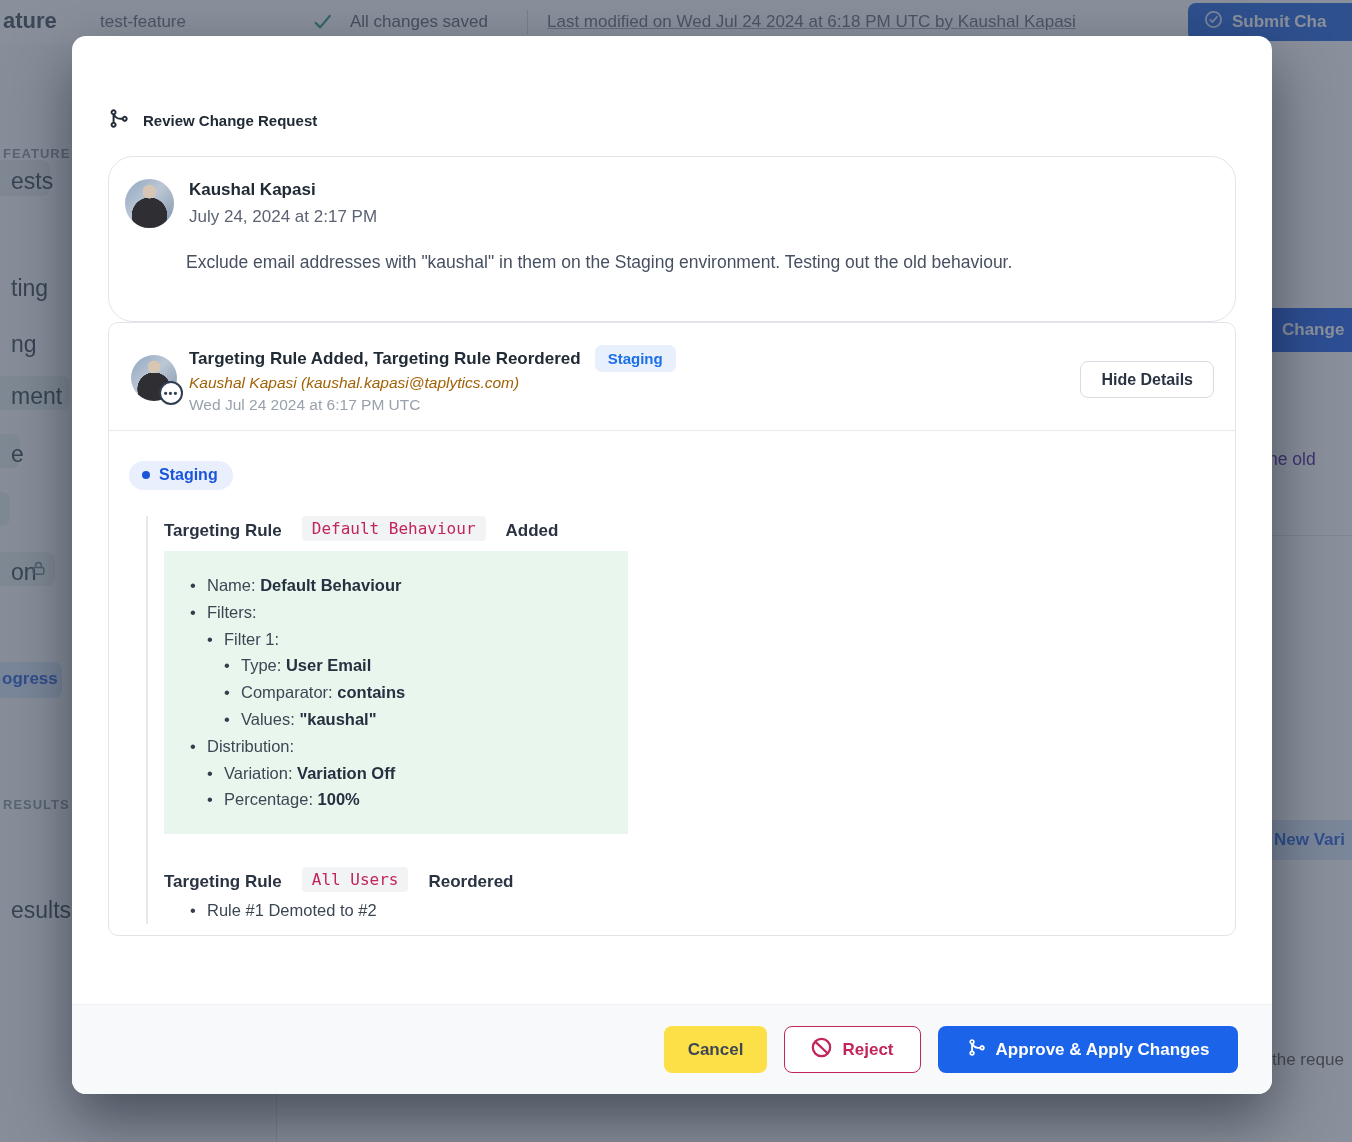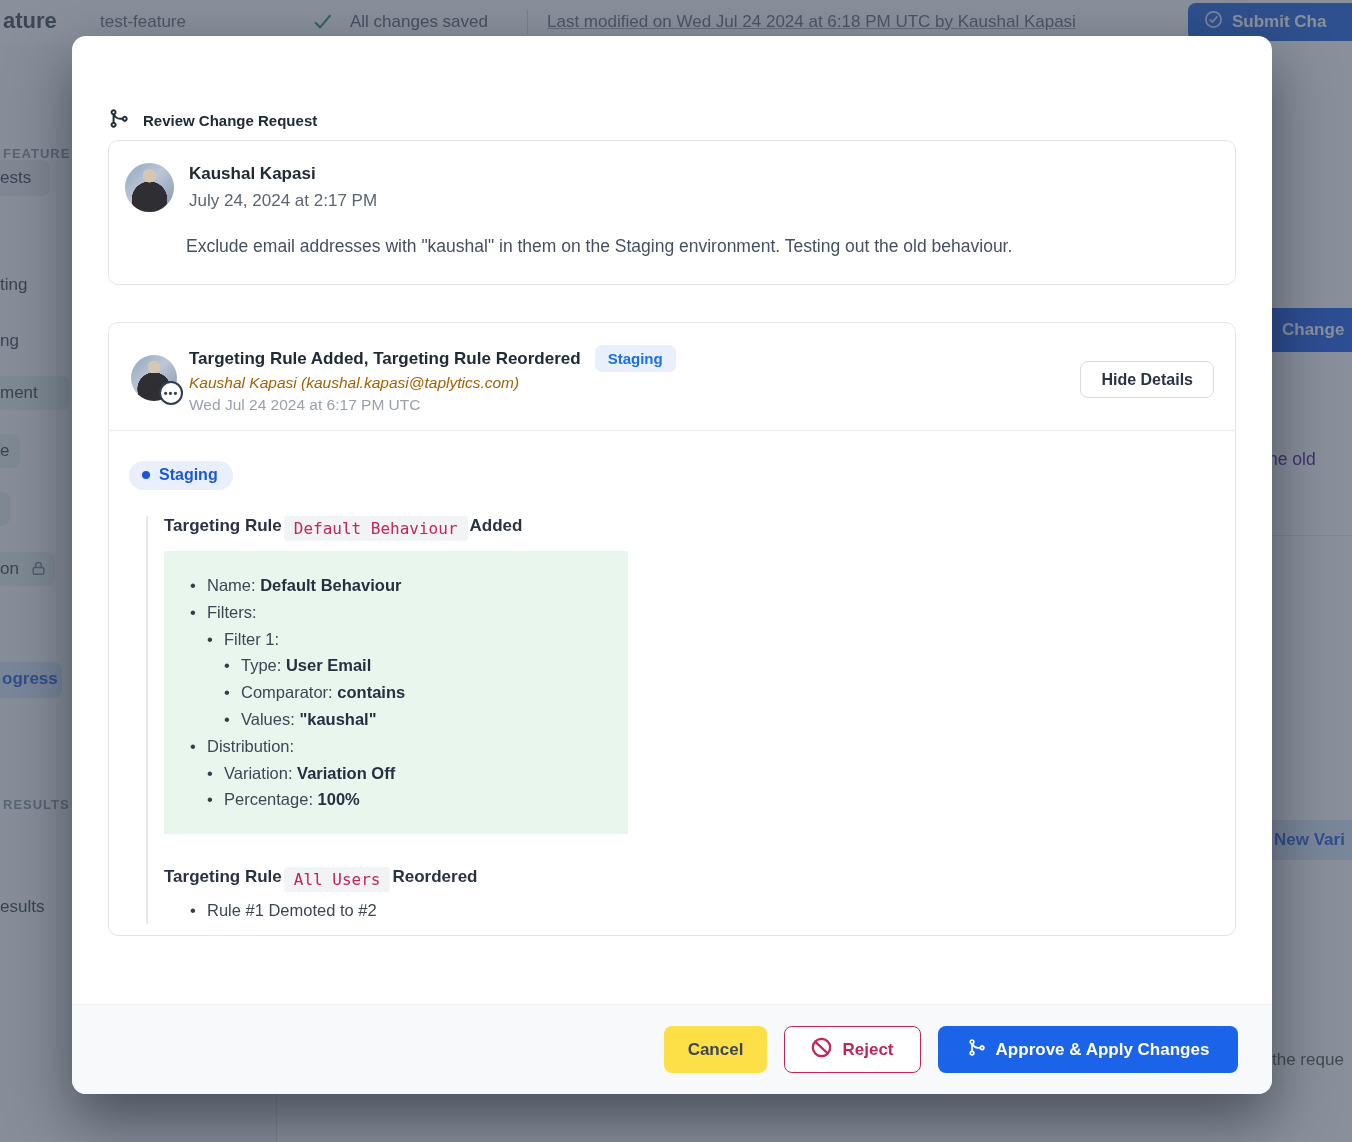--- a/index.html
+++ b/index.html
@@ -16,21 +16,21 @@
   .topbar { position:absolute; left:0; top:0; width:1352px; height:44px; background:#ffffff; }
   .topbar-title { position:absolute; left:3px; top:8px; font-size:22px; font-weight:700; color:#474f5c; }
   .topbar-flag { position:absolute; left:100px; top:12px; font-size:17px; color:#6b7480; }
   .saved-check { position:absolute; left:312px; top:11px; }
   .saved-text { position:absolute; left:350px; top:12px; font-size:17px; color:#5f6876; }
   .topbar-divider { position:absolute; left:527px; top:10px; width:1px; height:24px; background:#d6dae0; }
   .last-modified { position:absolute; left:547px; top:12px; font-size:17px; color:#6b7480; text-decoration:underline; text-decoration-color:#aab1ba; }
   .submit-btn { position:absolute; left:1188px; top:3px; width:200px; height:38px; background:#2767e0; border:none; border-radius:8px; color:#fff; font-size:17px; font-weight:700; display:flex; align-items:center; gap:9px; padding-left:16px; font-family:inherit; }
 
   .bg-sidebar { position:absolute; left:0; top:44px; width:277px; bottom:0; background:#fafbfc; border-right:1px solid #dfe3e8; }
-  .side-frag { position:absolute; font-size:17px; color:#3f4854; left:0; white-space:nowrap; }
+  .side-frag { position:absolute; font-size:23px; color:#3f4854; left:11px; white-space:nowrap; }
   .side-header { position:absolute; font-size:13px; font-weight:700; color:#8a94a0; letter-spacing:1px; left:3px; white-space:nowrap; }
   .side-pill { position:absolute; border-radius:8px; background:#e4efeb; }
   .side-pill.gray { background:#e9ecef; }
   .side-pill.blue { background:#d9e6fb; }
   .status-frag { position:absolute; left:2px; font-size:17px; font-weight:700; color:#2b62d9; white-space:nowrap; }
   .lock-svg { position:absolute; }
 
   .bg-right-btn { position:absolute; left:1252px; top:308px; width:140px; height:44px; background:#2563eb; border:none; border-radius:8px; color:#fff; font-size:17px; font-weight:700; text-align:left; padding-left:30px; font-family:inherit; }
   .bg-old-text { position:absolute; left:1268px; top:449px; font-size:17.5px; color:#4c1d95; white-space:nowrap; }
   .bg-divider { position:absolute; left:1272px; top:535px; width:80px; height:1px; background:#e3e6eb; }
@@ -38,21 +38,21 @@
   .bg-reque-text { position:absolute; left:1272px; top:1050px; font-size:17px; color:#5d564e; white-space:nowrap; }
 
   .dim-overlay { position:absolute; inset:0; background:rgba(52,63,83,0.58); }
 
   
   .modal { position:absolute; left:72px; top:36px; width:1200px; height:1058px; background:#ffffff; border-radius:14px; box-shadow:0 25px 60px rgba(10,16,28,0.5); }
   .modal-header { position:absolute; left:36px; top:72px; display:flex; align-items:center; gap:14px; }
   .modal-title { font-size:15px; font-weight:700; color:#212b36; }
 
   .card { position:absolute; left:36px; width:1128px; border:1px solid #e1e4e9; border-radius:10px; background:#fff; }
-  .card1 { top:104px; height:145px; }
+  .card1 { top:120px; height:166px;border-radius:25px; }
   .card2 { top:286px; height:614px; }
 
   .avatar { border-radius:50%;
     background:
       radial-gradient(circle at 50% 26%, #d8c6b4 0%, #d8c6b4 15%, rgba(0,0,0,0) 16%),
       radial-gradient(circle at 50% 74%, #2e2e33 0%, #2e2e33 40%, rgba(0,0,0,0) 41%),
       linear-gradient(135deg, #8fa6c0 0%, #bcc7d5 45%, #7f93ab 100%);
   }
   .card1 .avatar { position:absolute; left:16px; top:22px; width:49px; height:49px; }
   .c1-name { position:absolute; left:80px; top:23px; font-size:17px; font-weight:700; color:#212b36; }
@@ -67,21 +67,21 @@
   .c2-title { font-size:17px; font-weight:700; color:#212b36; white-space:nowrap; }
   .env-badge { background:#e8f0fd; color:#1c6fe8; font-size:15px; font-weight:700; padding:5px 13px; border-radius:7px; }
   .c2-author { position:absolute; left:80px; top:51px; font-size:15.5px; color:#a16207;font-style:italic; }
   .c2-time { position:absolute; left:80px; top:73px; font-size:15.5px; color:#98a1ac; }
   .hide-details-btn { position:absolute; right:21px; top:38px; height:37px; padding:0 20px; background:#fff; border:1px solid #d7dce2; border-radius:8px; font-size:16px; font-weight:700; color:#2b3443; font-family:inherit; }
 
   .c2-details { position:absolute; left:0; top:108px; width:100%; }
   .env-pill { display:inline-flex; align-items:center; gap:9px; margin:30px 0 0 20px; background:#e9effc; color:#1a56db; border-radius:16px; padding:5px 15px 6px 13px; font-size:16px; font-weight:700; }
   .env-pill .dot { width:8px; height:8px; border-radius:50%; background:#1a56db; }
   .indent-block { margin:26px 0 0 37px; border-left:2px solid #e5e8ec; padding-left:16px; }
-  .rule-heading { font-size:17px; font-weight:700; color:#2a3342; display:flex; align-items:flex-start; gap:2px; }
+  .rule-heading { font-size:17px; font-weight:700; color:#2a3342; display:flex; align-items:flex-end; gap:20px; }
   .code-chip { font-family:"DejaVu Sans Mono", monospace; font-size:16px; font-weight:400; color:#c2255c; background:#f1f3f5; padding:3px 10px; border-radius:4px; white-space:nowrap; }
   .added-box { margin-top:10px; width:464px; background:#e8f6ee; border-radius:0; padding:21px 0; }
   ul.props { list-style:none; }
   ul.props li { position:relative; font-size:16.5px; line-height:26.8px; color:#3d4754; }
   ul.props li::before { content:"•"; position:absolute; left:-17px; color:#333d4b; }
   ul.props li.lvl1 { margin-left:43px; }
   ul.props li.lvl2 { margin-left:60px; }
   ul.props li.lvl3 { margin-left:77px; }
   ul.props .pval { font-weight:700; color:#263040; }
   .rule2-heading { margin-top:33px; }

